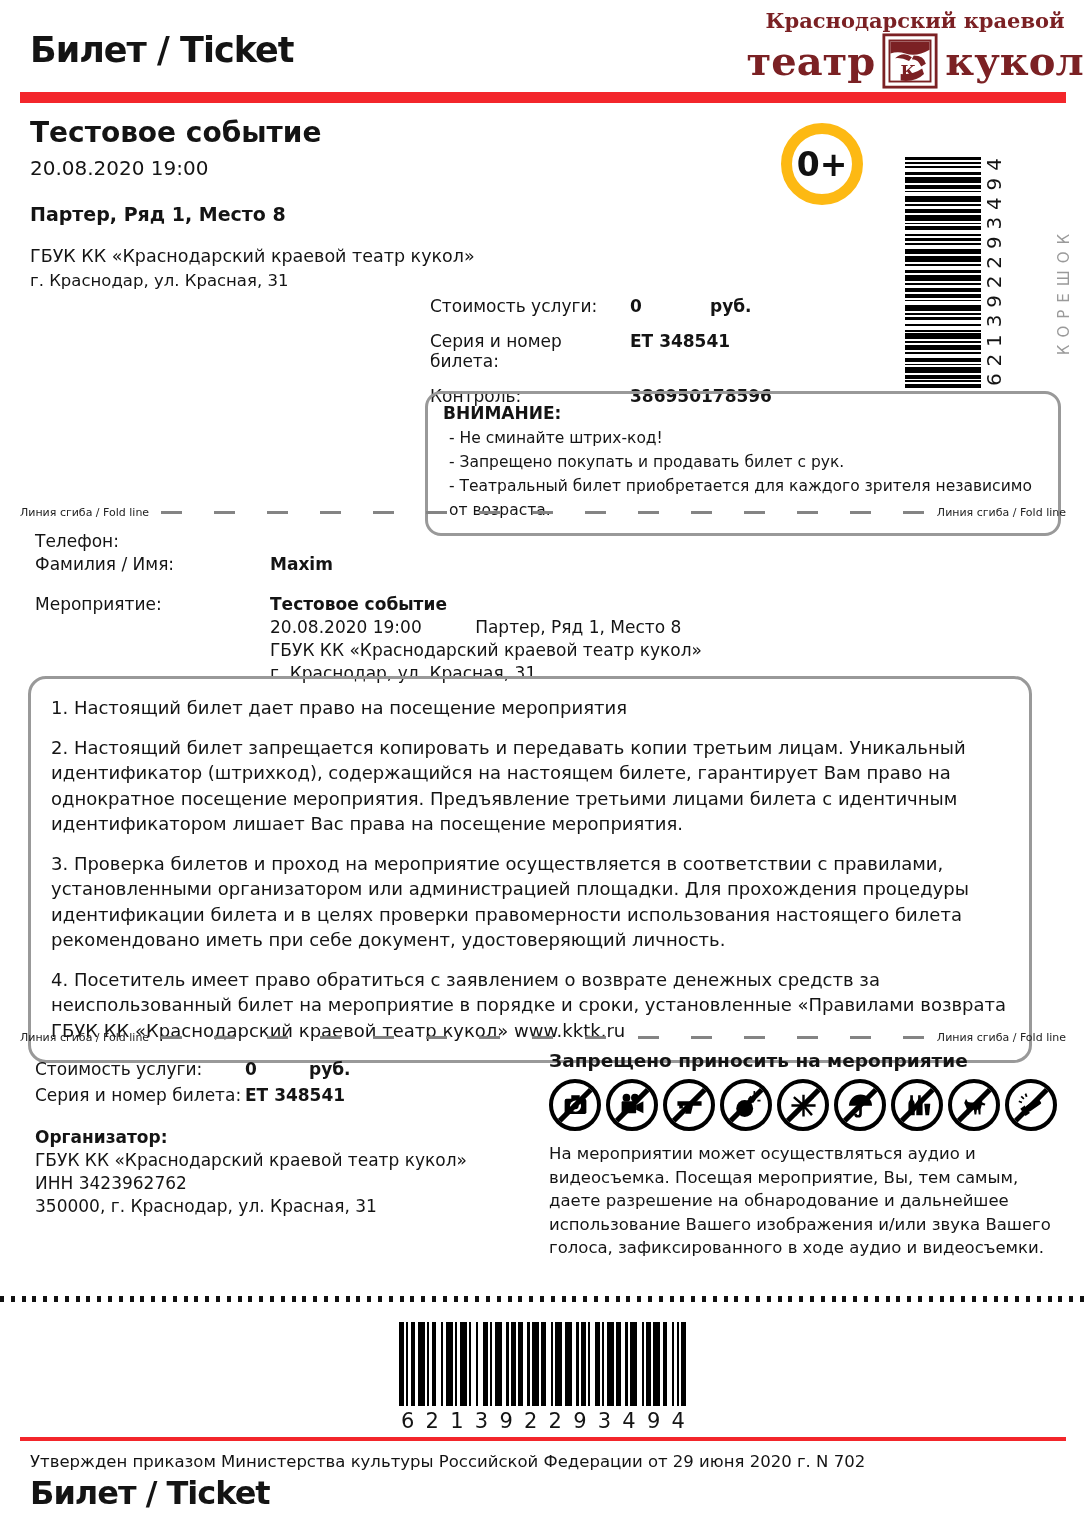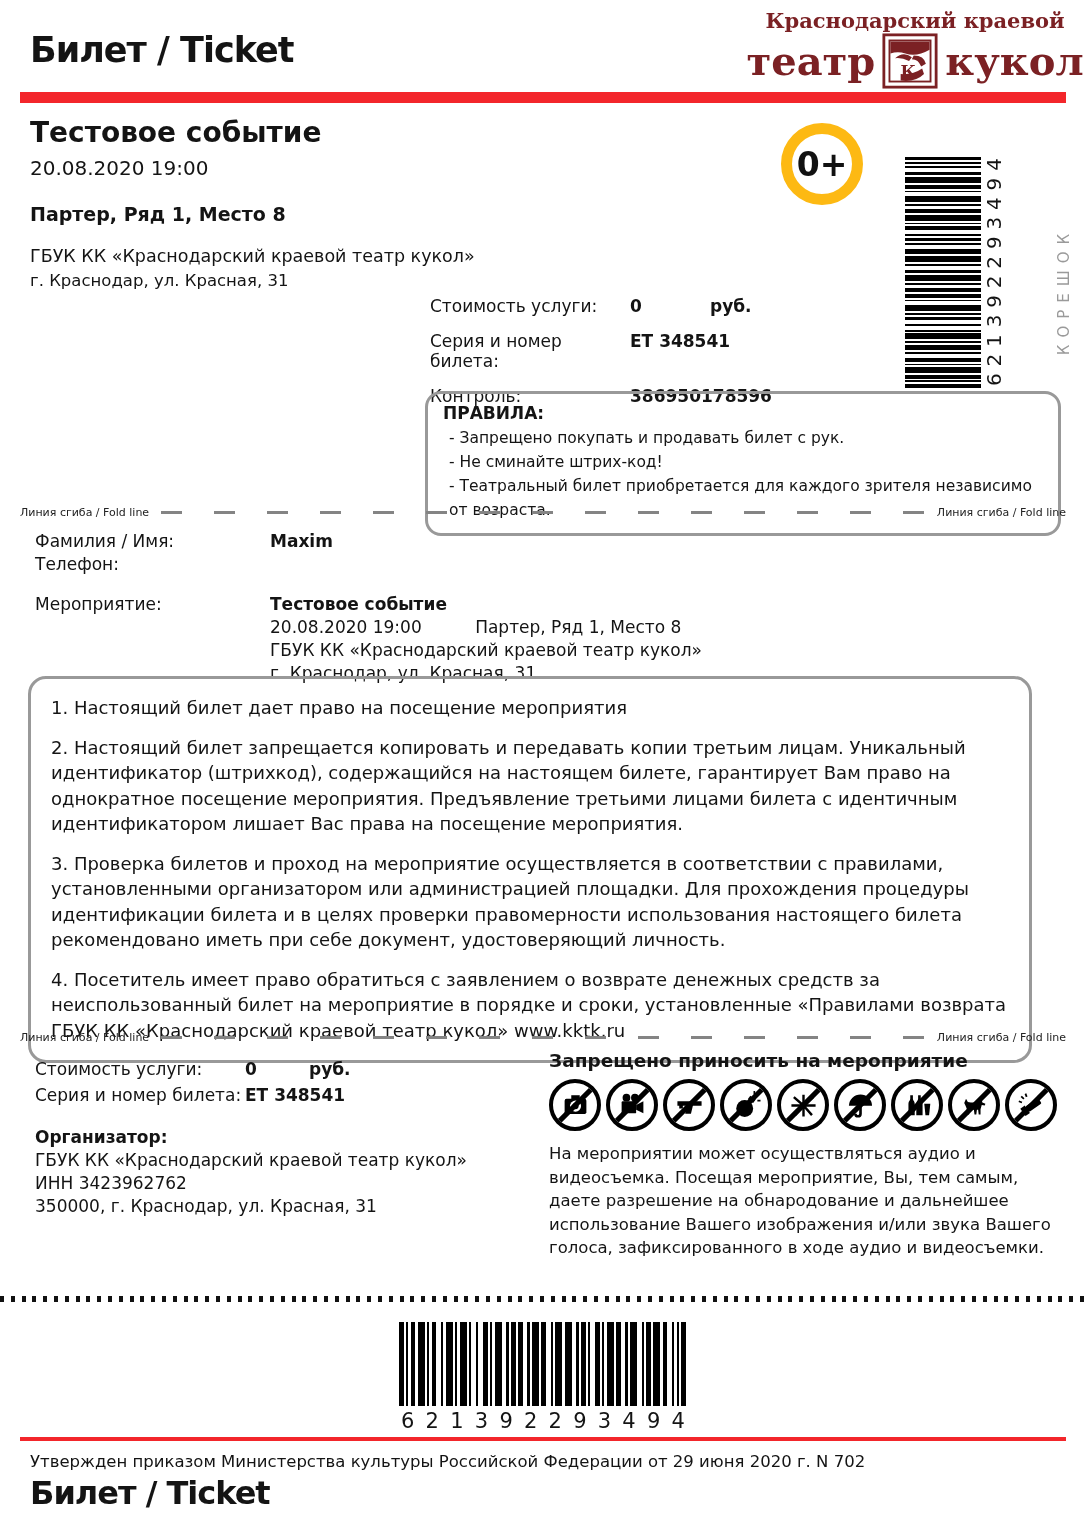--- a/index.html
+++ b/index.html
@@ -244,40 +244,40 @@
         <span>9</span>
         <span>3</span>
         <span>4</span>
         <span>9</span>
         <span>4</span>
       </div>
   </div>
   <div class="abs spine">КОРЕШОК</div>
 
   <div class="abs attention-box">
-    <div class="att-title">ПРАВИЛА:</div>
+    <div class="att-title">ВНИМАНИЕ:</div>
+    <div class="att-item">- Не сминайте штрих-код!</div>
     <div class="att-item">- Запрещено покупать и продавать  билет с рук.</div>
-    <div class="att-item">- Не сминайте штрих-код!</div>
     <div class="att-item">- Театральный билет приобретается для каждого зрителя независимо от возраста.</div>
   </div>
 
   <div class="abs fold fold1">
     <span class="fold-label">Линия сгиба / Fold line</span>
     <span class="fold-dash"></span>
     <span class="fold-label">Линия сгиба / Fold line</span>
   </div>
 
   <div class="abs holder">
     <div class="hrow">
+      <span class="hl">Телефон:</span>
+      <span></span>
+    </div>
+    <div class="hrow">
       <span class="hl">Фамилия / Имя:</span>
       <span class="bold">Maxim</span>
-    </div>
-    <div class="hrow">
-      <span class="hl">Телефон:</span>
-      <span></span>
     </div>
     <div class="hrow event-row">
       <span class="hl">Мероприятие:</span>
       <span>
         <div class="bold">Тестовое событие</div>
         <div class="ev2-line2">
           <span class="dtpart">20.08.2020 19:00</span>
           <span>Партер, Ряд 1, Место 8</span>
         </div>
         <div>ГБУК КК «Краснодарский краевой театр кукол»</div>

